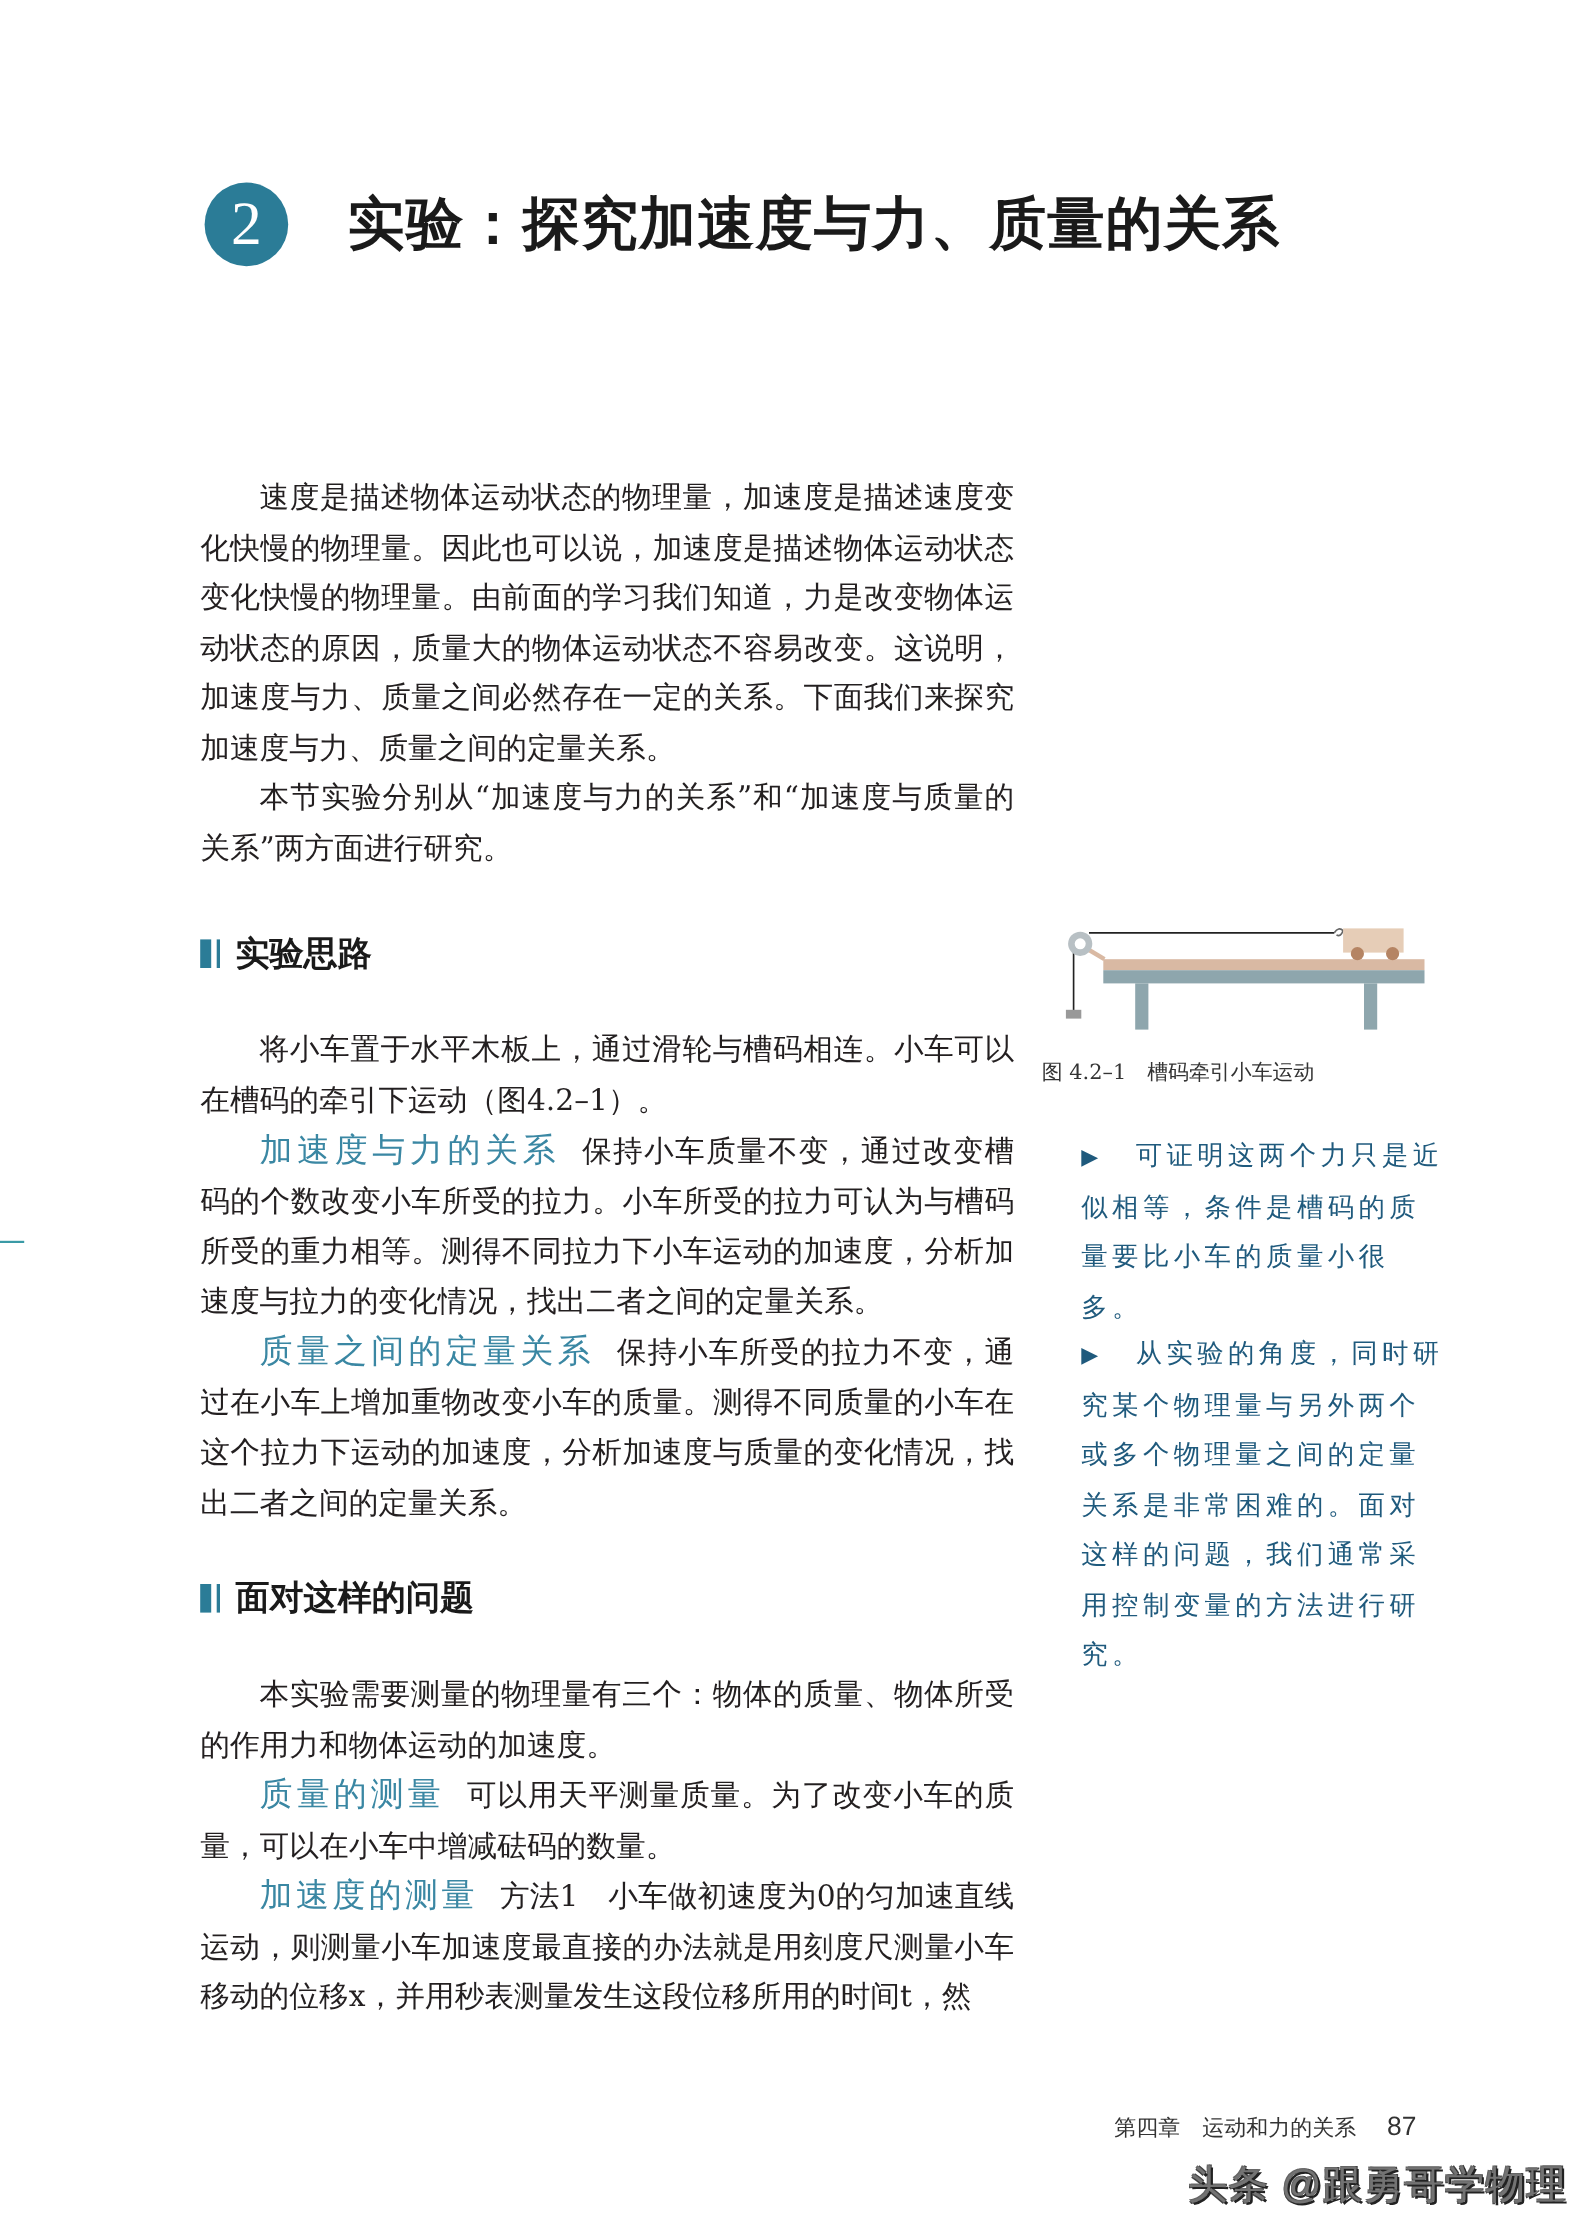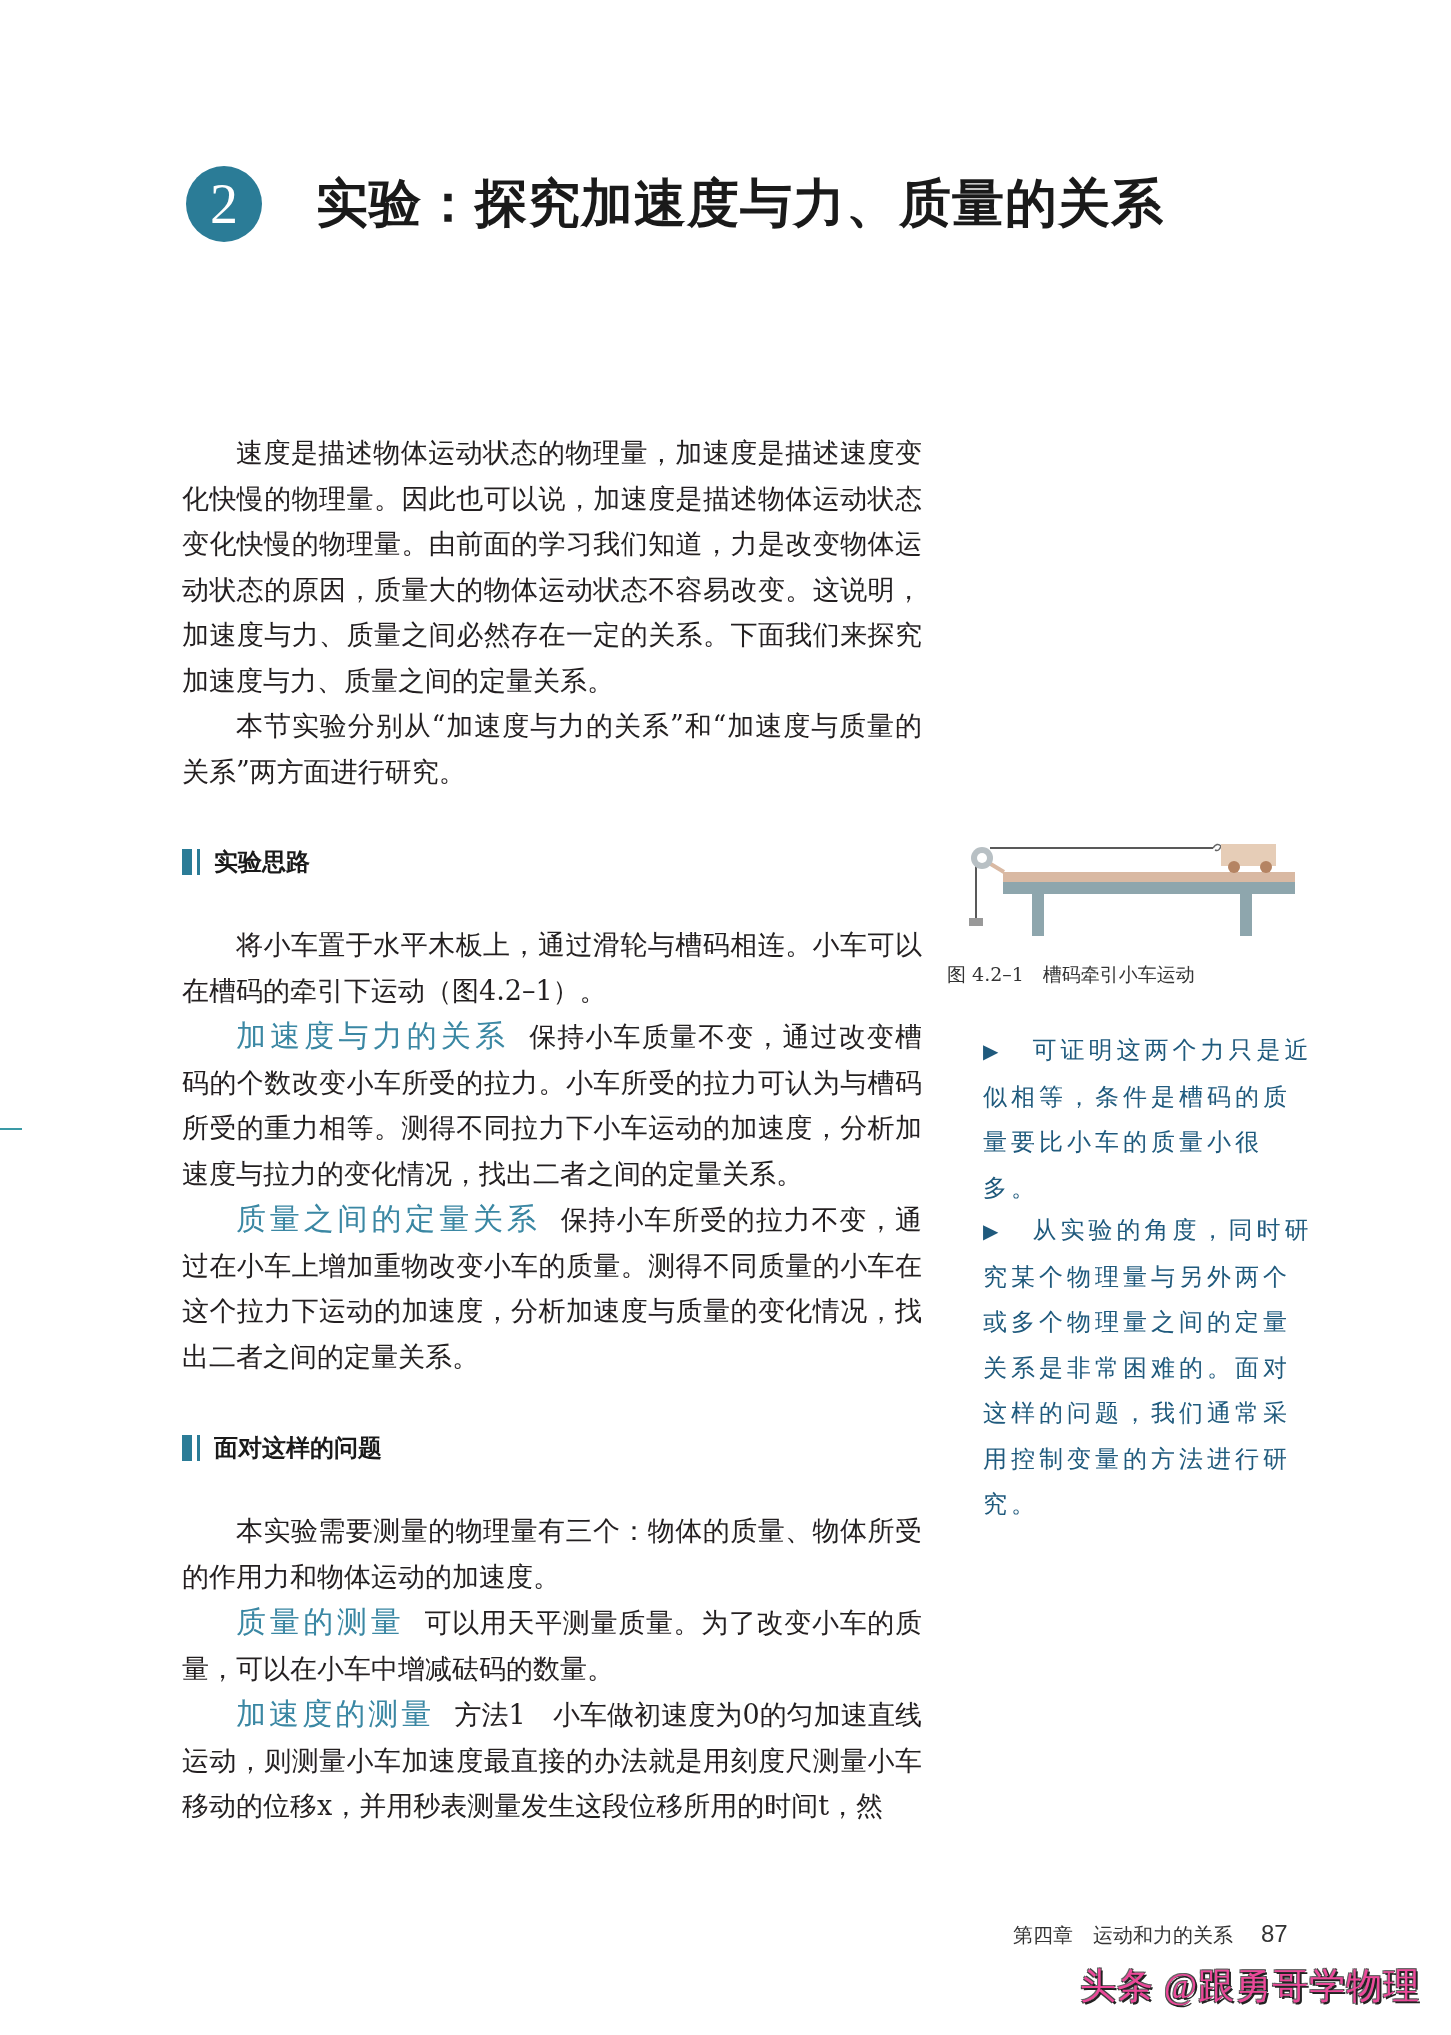--- a/index.html
+++ b/index.html
@@ -9,33 +9,33 @@
   .num-circle { width:76px; height:76px; border-radius:50%; background:#2b7c97; color:#fff;
                 display:flex; align-items:center; justify-content:center;
                 font-family:"Liberation Serif",serif; font-size:56px; }
   .page-title { margin-left:54px; font-size:52px; letter-spacing:1px; color:#1a1a1a;
                 font-family:"DejaVu Serif",serif; font-weight:bold; }
   .main { position:absolute; left:182px; width:740px; }
   .para { font-size:27px; line-height:45.5px; margin:0; text-align:justify; }
   .para.indent { text-indent:2em; }
   .kw { color:#3a87a3; font-family:"DejaVu Sans",sans-serif; font-size:30px; letter-spacing:3px; margin-right:20px; }
   .section-head { display:flex; align-items:center; font-family:"DejaVu Sans",sans-serif;
-                  font-weight:bold; font-size:24px; color:#1a1a1a; }
+                  font-weight:bold; font-size:31px; color:#1a1a1a; }
   .marker { display:flex; margin-right:14px; }
   .marker .bar1 { width:10px; height:26px; background:#2b7c97; }
   .marker .bar2 { width:3px; height:26px; background:#2b7c97; margin-left:5px; }
   .side { position:absolute; left:983px; width:330px; color:#1f5a7d; }
   .note { font-family:"DejaVu Sans",sans-serif; font-size:24px; line-height:45.5px; letter-spacing:4px; margin:0; }
   .tri { color:#1f5a7d; font-size:20px; margin-right:30px; }
   .figure { position:absolute; left:968px; top:840px; width:340px; height:100px; }
   .caption { position:absolute; left:947px; top:962px; font-size:19px; color:#333; }
   .footer { position:absolute; left:1013px; top:1920px; font-size:20px; color:#333; }
   .footer .pg { font-family:"Liberation Sans",sans-serif; font-size:24px; margin-left:28px; }
-  .watermark { position:absolute; left:1080px; top:1962px; font-family:Liberation Serif, serif;
-               font-size:36px; color:#ec4899; letter-spacing:1px;
+  .watermark { position:absolute; left:1080px; top:1962px; font-family:Liberation Sans, sans-serif;
+               font-size:36px; color:#737373; letter-spacing:1px;
                text-shadow: 2px 2px 0 #222, -1px -1px 0 #666, 1px -1px 0 #444, -1px 1px 0 #444; }
   .edge-mark { position:absolute; left:0; top:1128px; width:22px; height:2px; background:#3a9aa6; }
 </style>
 </head>
 <body>
 
 <div class="title-row">
   <div class="num-circle">2</div>
   <div class="page-title">实验：探究加速度与力、质量的关系</div>
 </div>

